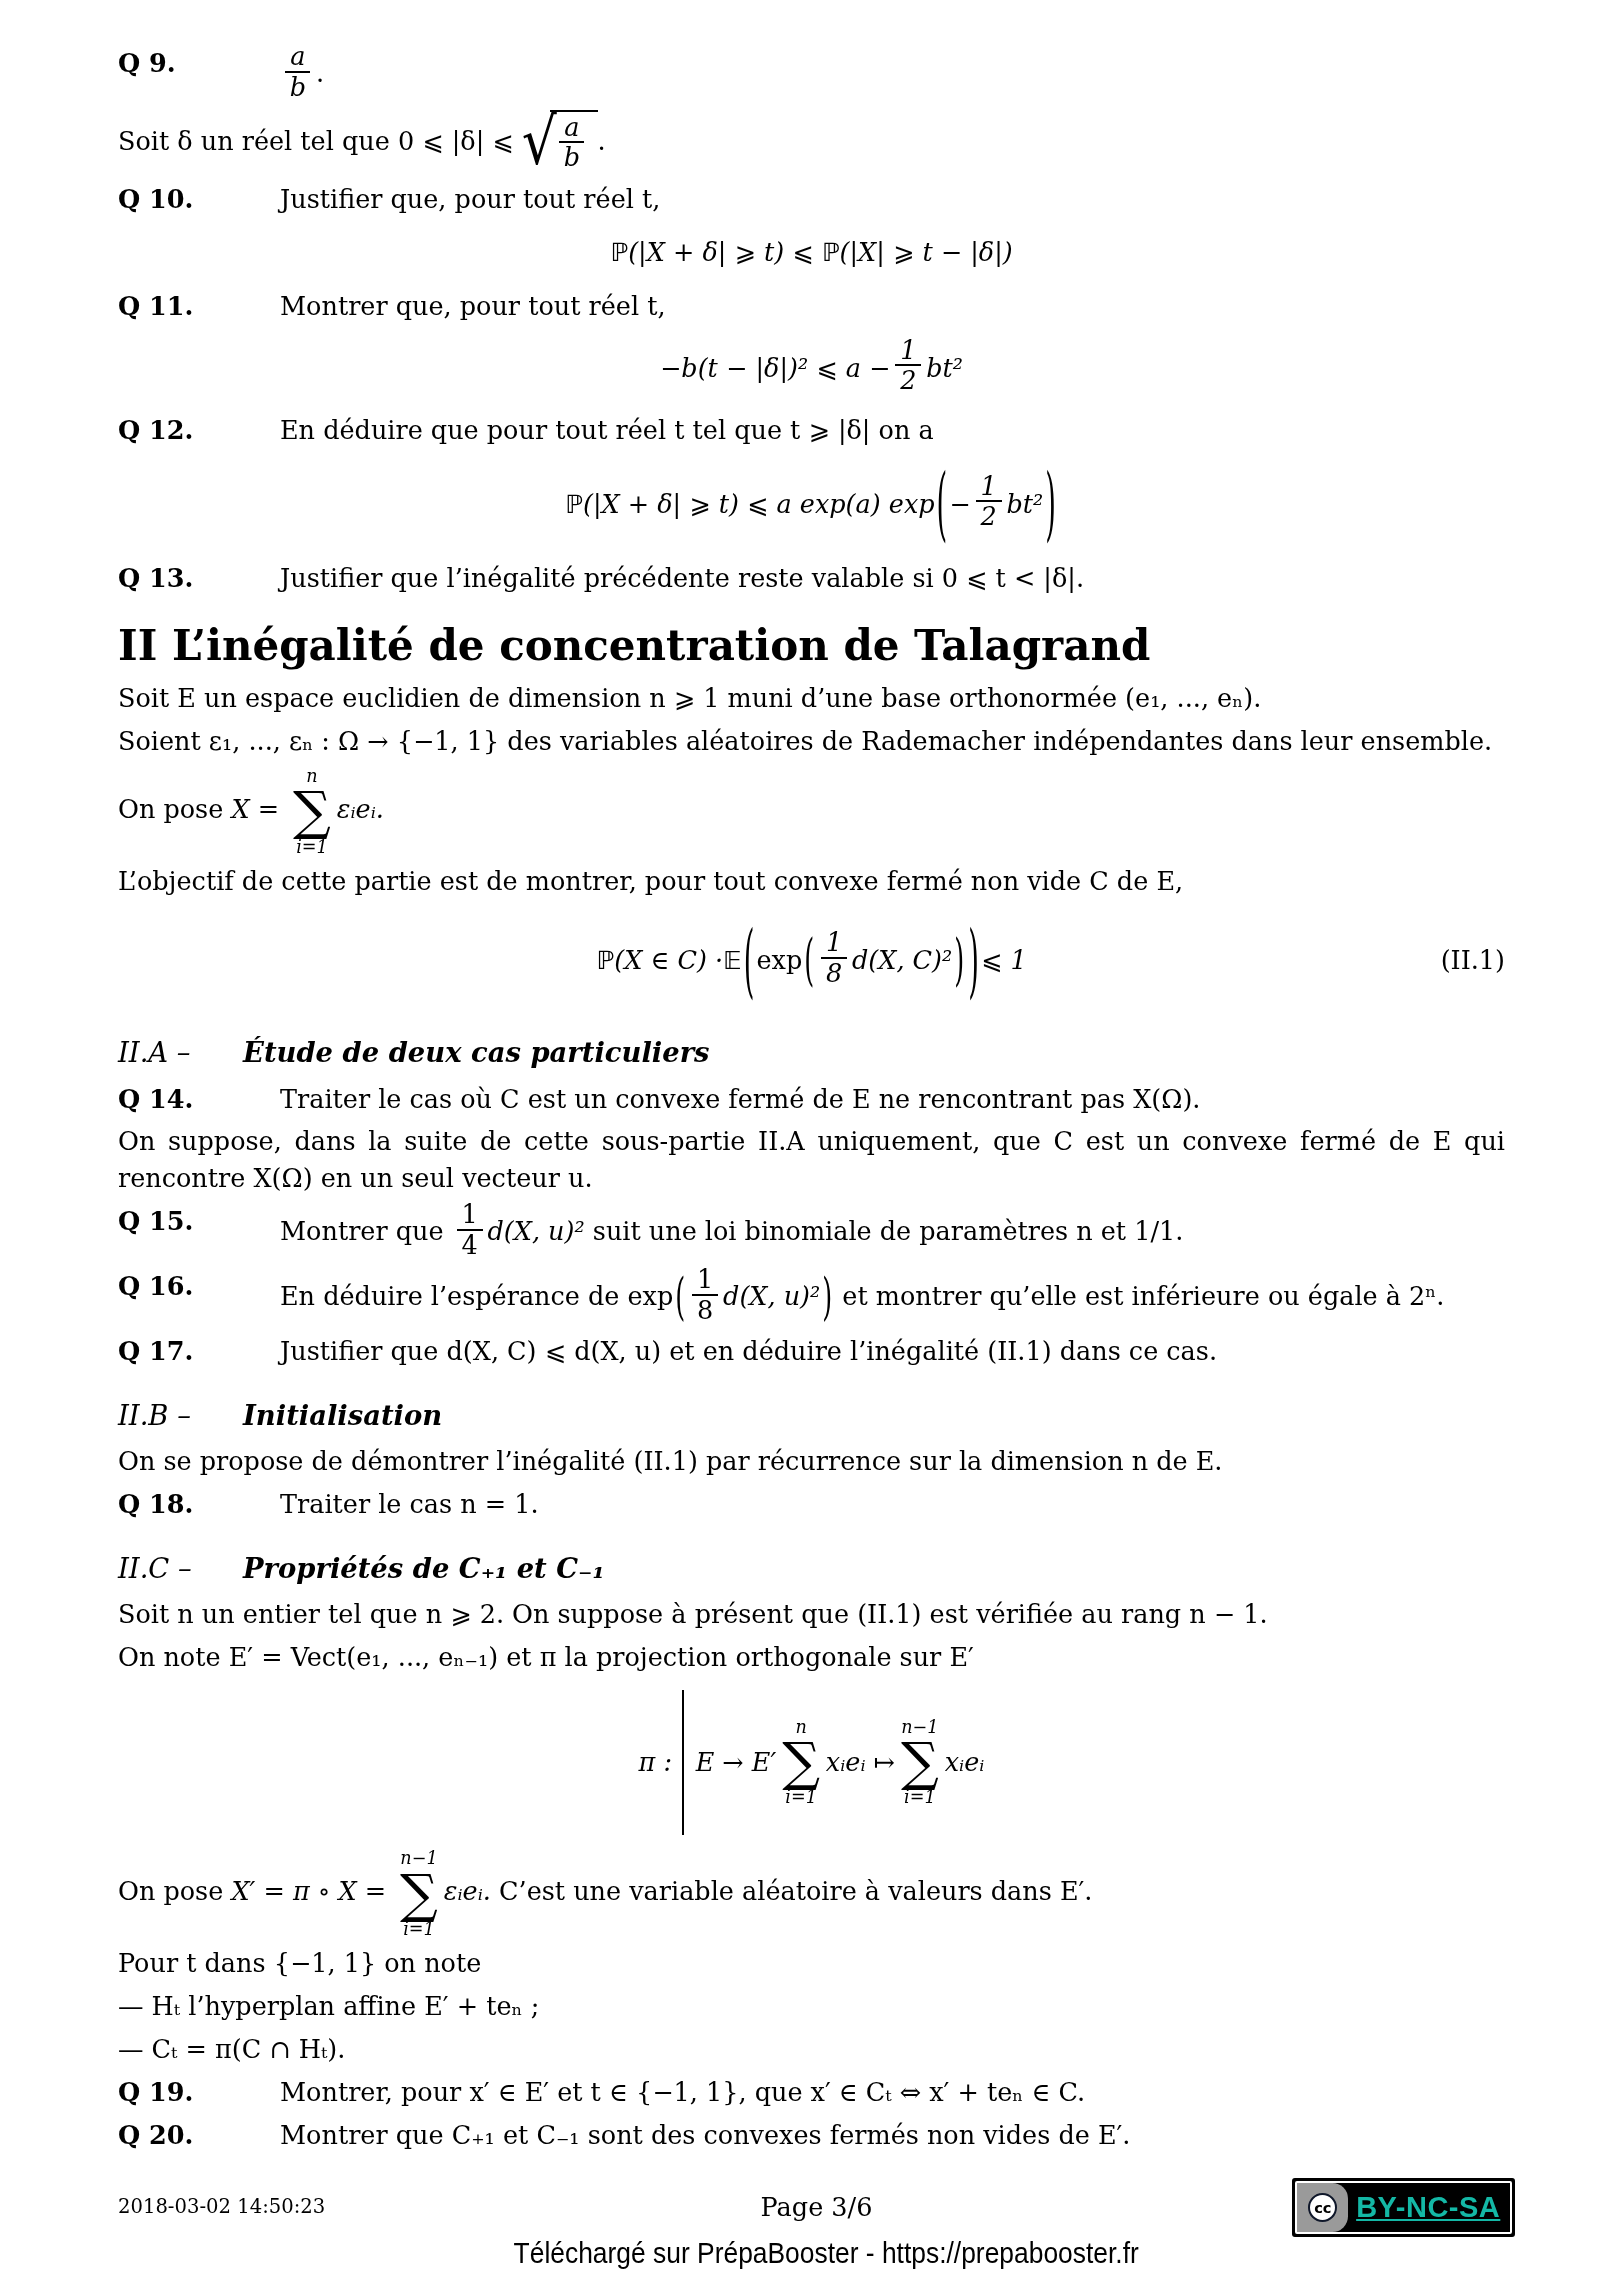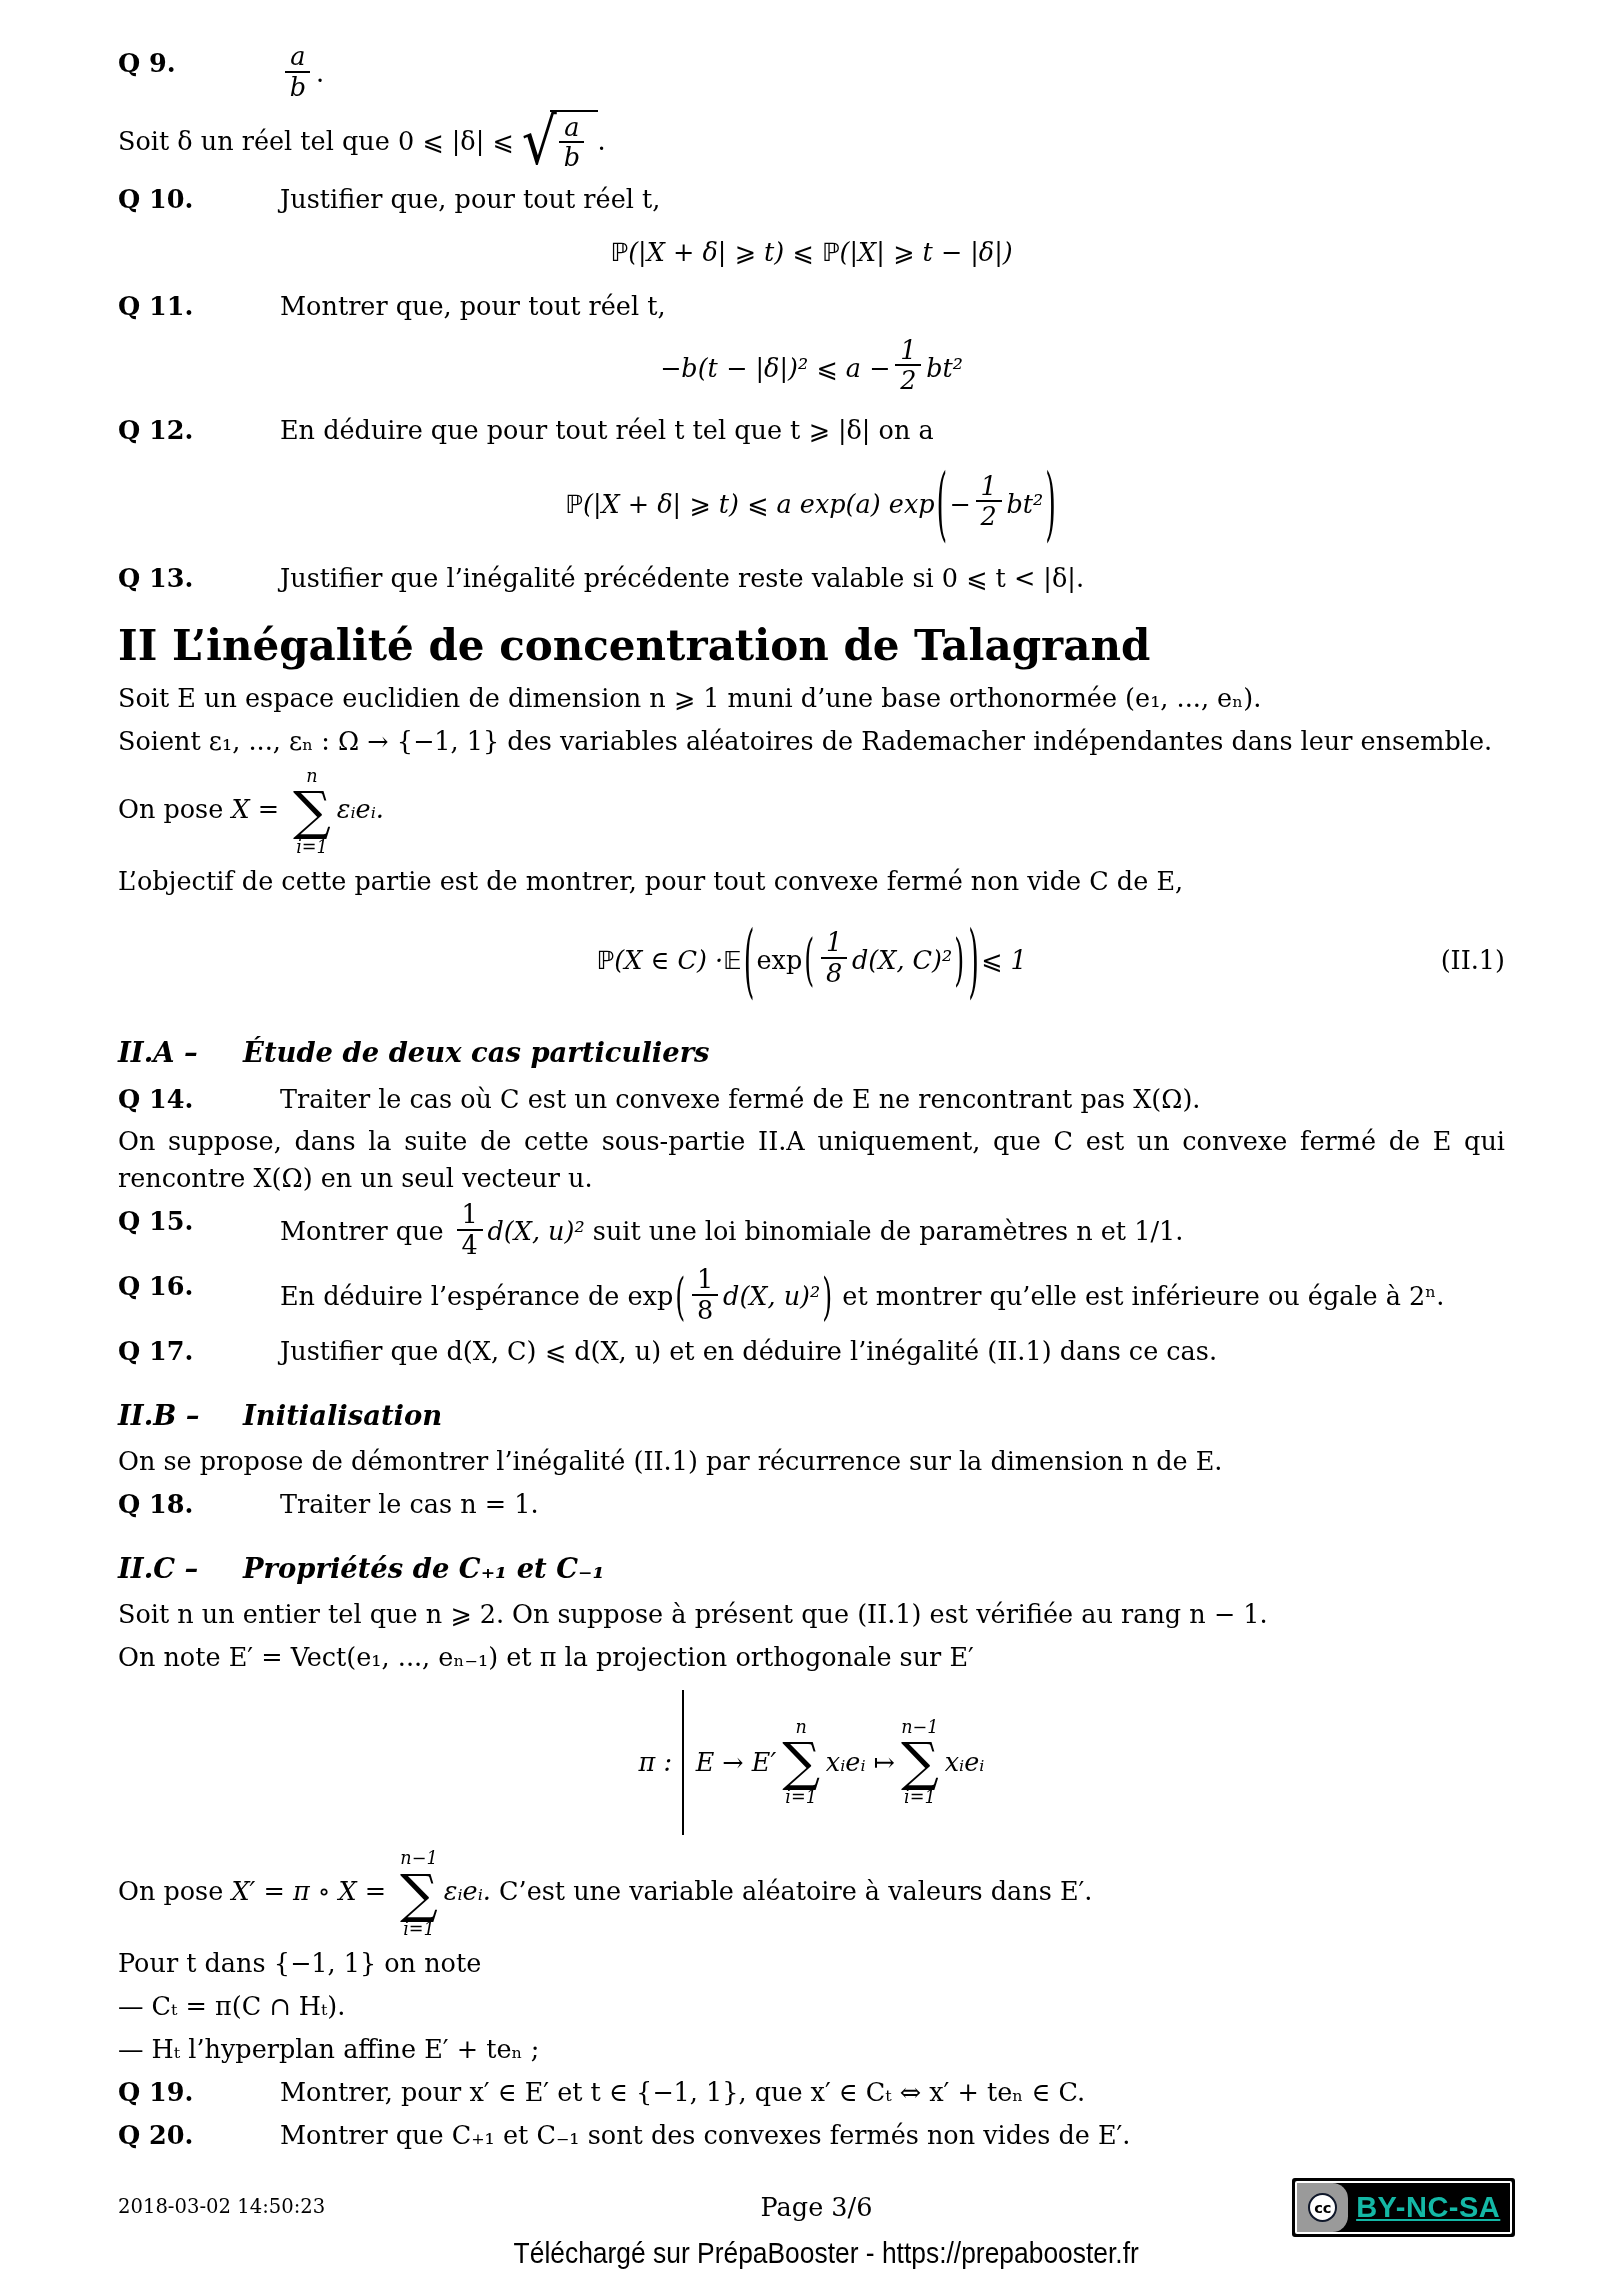--- a/index.html
+++ b/index.html
@@ -35,21 +35,21 @@
   .bsum .sg{font-size:53px;line-height:0.95;}
   
   .bp{display:inline-block;font-style:normal;vertical-align:middle;line-height:1;margin:0 2px;}
   .bp2{transform:scaleY(2.2);}
   .bp3{transform:scaleY(2.9);font-size:27.4px;}
   .bpq{transform:scaleY(2.0);}
   .bb{font-style:normal;font-family:"DejaVu Sans","DejaVu Serif",serif;}
   
   h1.sec{font-size:42px;font-weight:bold;margin:25.5px 0 9.8px 0;line-height:1.15;font-family:inherit;}
   .subh{display:flex;font-weight:bold;font-style:italic;font-size:27.4px;margin:25.5px 0 7.8px 0;}
-  .subh .ql{width:125px;font-weight:bold;}
+  .subh .ql{width:125px;font-weight:normal;}
   
   .vbar{display:inline-block;width:0;border-left:2.5px solid #000;height:145px;margin:0 11.8px 0 9.8px;}
   .mapcol{display:inline-flex;align-items:center;}
   .maprow2{display:inline-flex;align-items:center;}
   
   .footer{position:absolute;left:118px;right:106px;top:2182px;height:51px;
           display:flex;align-items:center;}
   .ts{font-size:19.6px;}
   .pageno{position:absolute;left:50%;transform:translateX(-50%);font-size:25.5px;}
   .badge{margin-left:auto;background:#000;padding:2.9px;display:inline-flex;border-radius:2.9px;}
@@ -238,22 +238,22 @@
 
   <div class="para">
     <span>On pose </span><span class="it">X′ = π ∘ X = </span><span class="bsum">
         <span class="lim">n−1</span>
         <span class="sg">∑</span>
         <span class="lim">i=1</span>
       </span><span class="it">εᵢeᵢ.</span><span> C’est une variable aléatoire à valeurs dans E′.</span>
   </div>
 
   <div class="para">Pour t dans {−1, 1} on note</div>
+  <div class="para">— Hₜ l’hyperplan affine E′ + teₙ ;</div>
   <div class="para">— Cₜ = π(C ∩ Hₜ).</div>
-  <div class="para">— Hₜ l’hyperplan affine E′ + teₙ ;</div>
 
   <div class="q">
     <span class="ql">Q 19.</span>
     <span class="qt">Montrer, pour x′ ∈ E′ et t ∈ {−1, 1}, que x′ ∈ Cₜ ⇔ x′ + teₙ ∈ C.</span>
   </div>
 
   <div class="q">
     <span class="ql">Q 20.</span>
     <span class="qt">Montrer que C₊₁ et C₋₁ sont des convexes fermés non vides de E′.</span>
   </div>

